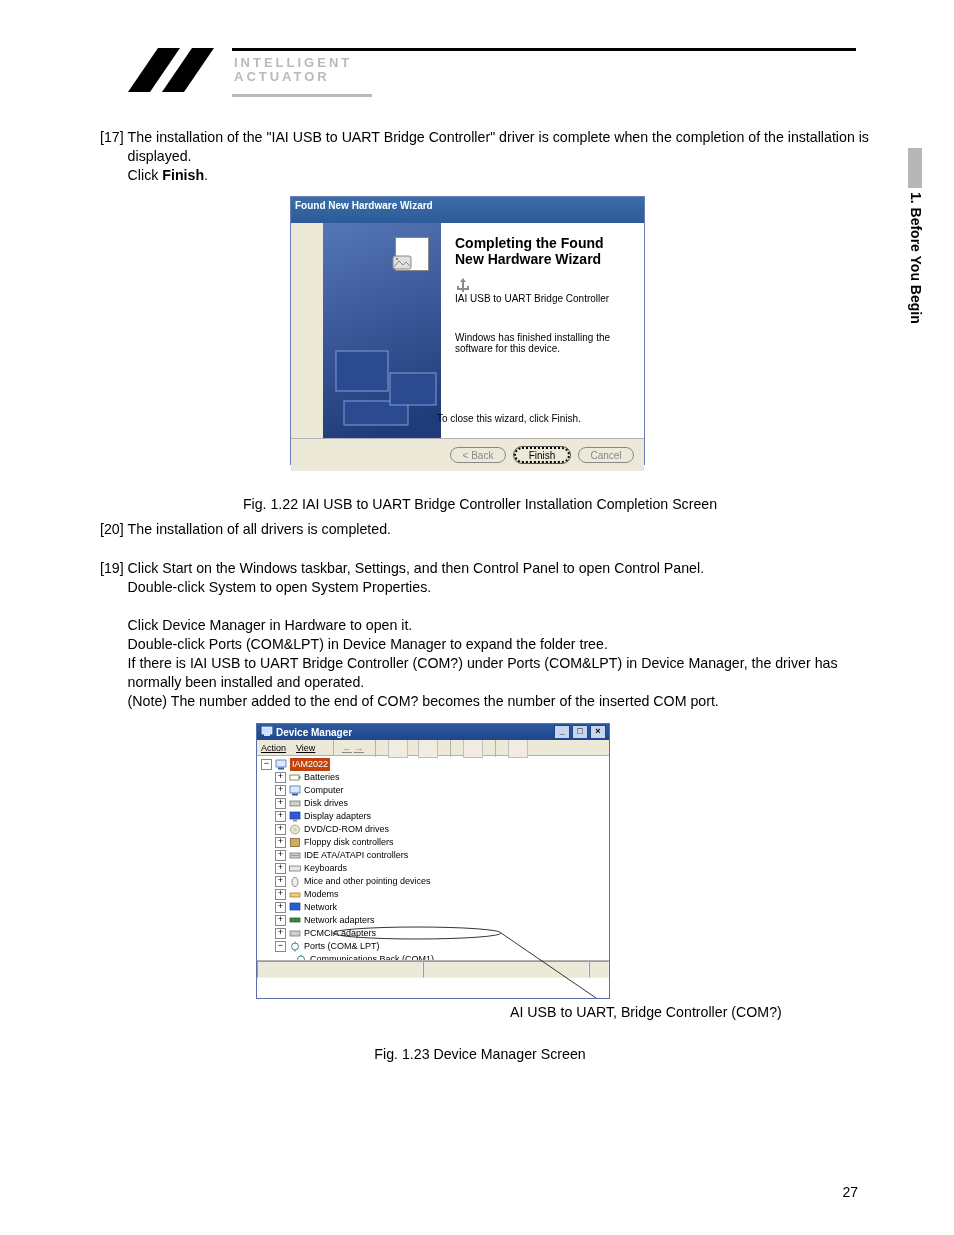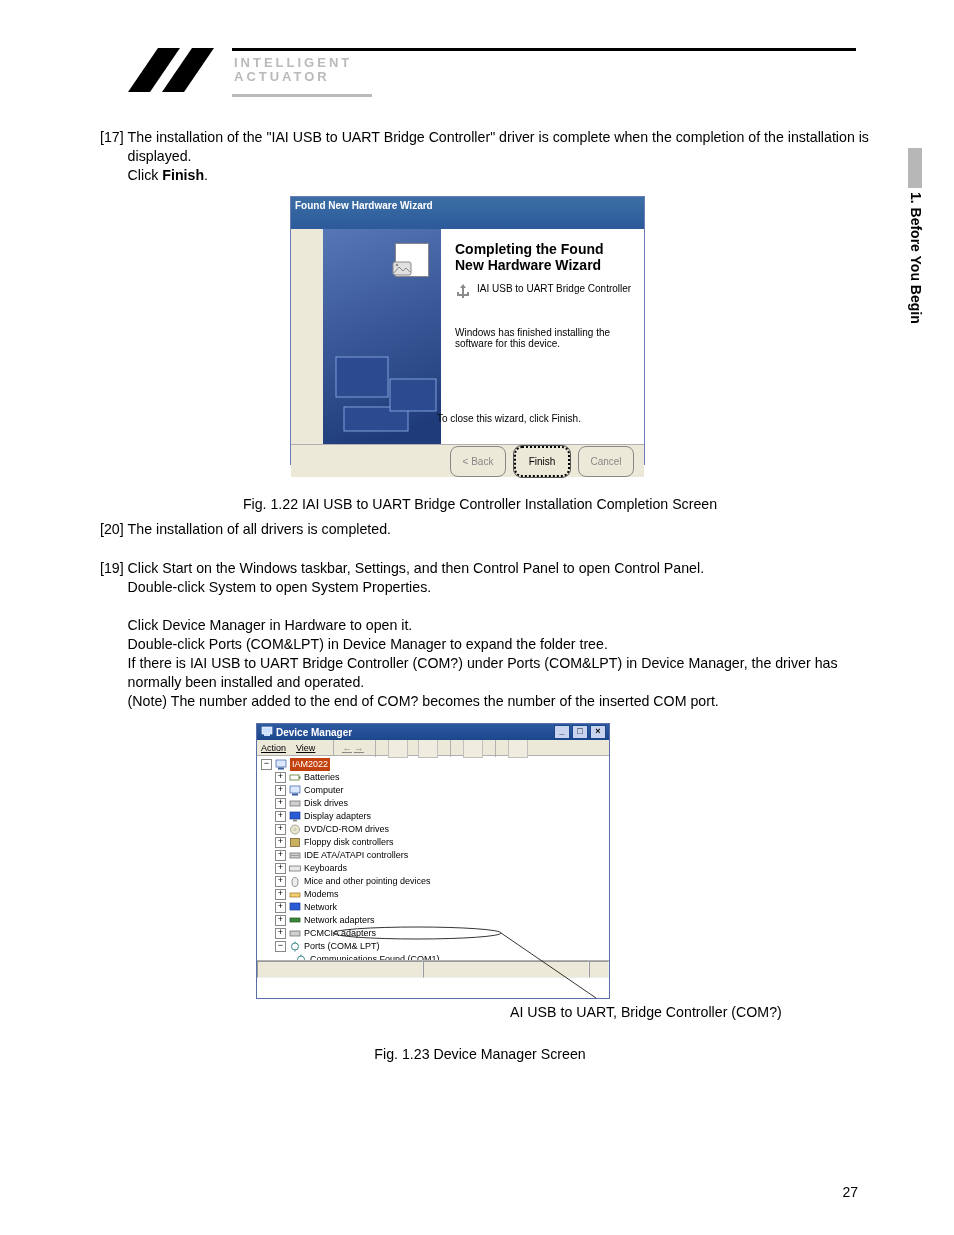--- a/index.html
+++ b/index.html
@@ -99,21 +99,21 @@
     left: 290px;
     top: 196px;
     width: 353px;
     height: 267px;
     border: 1px solid #6a7db7;
     background: #ece9d8;
     font-family: Tahoma, Arial, sans-serif;
     font-size: 10px;
   }
   .wizard-title {
-    height: 32px;
+    height: 26px;
     background: linear-gradient(#3b6ea5,#2c5a9a);
     color: #fff;
     font-weight: bold;
     font-size: 10px;
     padding-left: 4px;
     line-height: 18px;
   }
   .wizard-body {
     display:flex;
     height: 215px;
@@ -145,20 +145,21 @@
     margin:0 0 10px 0;
     font-size: 14px;
     font-weight: bold;
     font-family: Tahoma, Arial, sans-serif;
   }
   .wizard-right .devline {
     display:flex;
     align-items:flex-start;
     font-size: 10px;
     margin-bottom: 28px;
+    flex-direction: column;
   }
   .wizard-right .devline .usb-ico {
     width:16px; height:16px;
     margin-right:6px;
     color:#888;
   }
   .wizard-right .msg { font-size:10px; }
   .wizard-buttons {
     height: 32px;
     border-top: 1px solid #b0b0b0;
@@ -166,21 +167,21 @@
     display:flex;
     align-items:center;
     justify-content:flex-end;
     padding-right:10px;
     gap: 8px;
   }
   .wizard-buttons button {
     font-size:10px;
     font-family: Tahoma, Arial, sans-serif;
     width: 56px;
-    height: 31px;
+    height: 16px;
     background:#ece9d8;
     border: 1px solid #888;
     border-radius: 8px;
   }
   .wizard-buttons button[disabled] { color:#888; }
   .wizard-buttons button.primary { border:2px dotted #000; outline:1px solid #555; }
 
   .fig-caption {
     text-align:center;
     font-size:14.2px;
@@ -606,21 +607,21 @@
                 <ul>
                   <li>
                     <div class="node l2">
                       <span class="ico">
                         <svg width="12" height="11">
                           <circle cx="6" cy="5.5" r="3.5" fill="none" stroke="#3a8a8a" stroke-width="1"></circle>
                           <line x1="6" y1="2" x2="6" y2="0.5" stroke="#3a8a8a"></line>
                           <line x1="6" y1="9" x2="6" y2="10.5" stroke="#3a8a8a"></line>
                         </svg>
                       </span>
-                      <span>Communications Found (COM1)</span>
+                      <span>Communications Back (COM1)</span>
                     </div>
                   </li>
                 </ul>
               </li>
             </ul>
         </li>
       </ul>
     </div>
     <div class="devmgr-status">
       <div></div>

